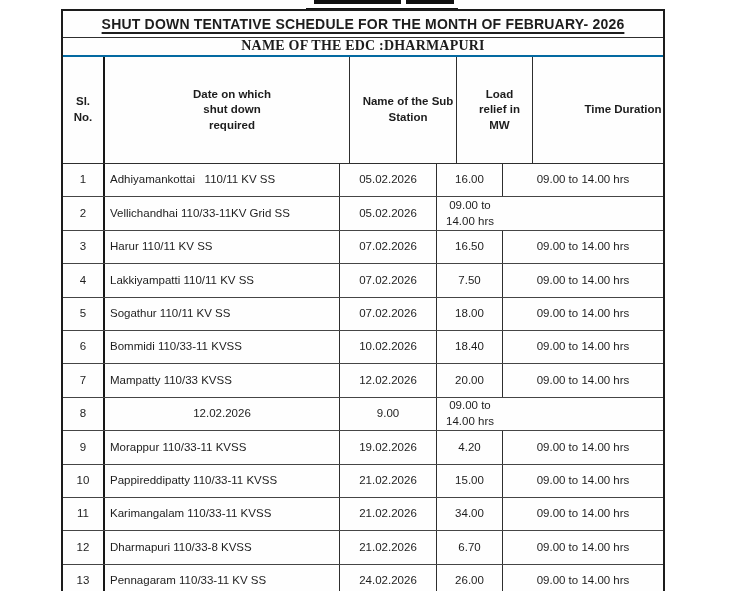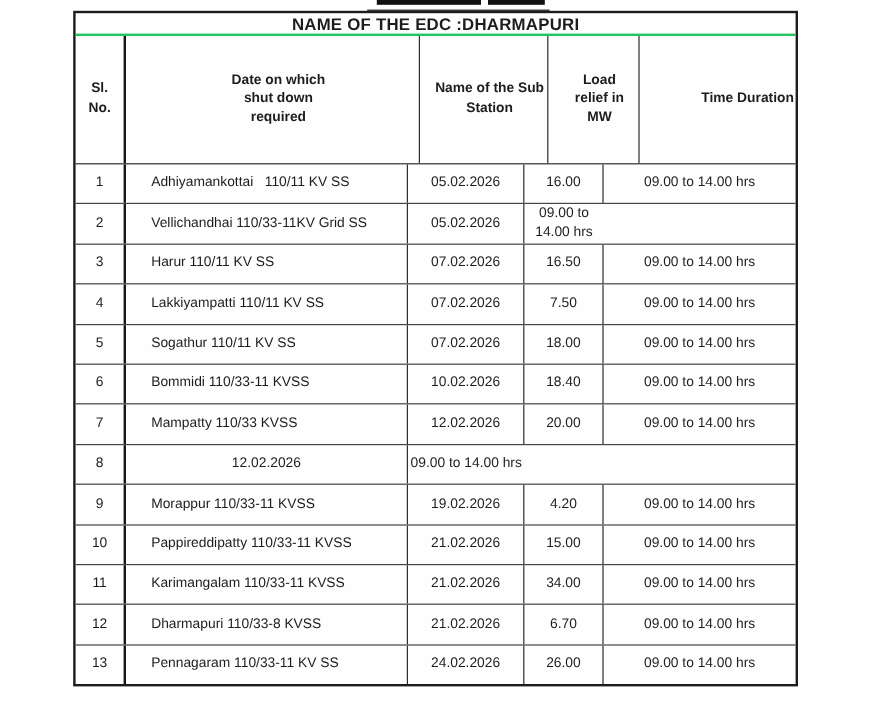--- a/index.html
+++ b/index.html
@@ -37,22 +37,23 @@
   }
   .title-row span {
     font-weight:bold; font-size:14px; letter-spacing:0.2px;
     text-decoration:underline;
     text-underline-offset:3px;
     text-decoration-thickness:2px;
     white-space:nowrap;
   }
   .subtitle-row {
     height:17px;
-    display:flex; align-items:flex-end; justify-content:center;
-    border-bottom:2px solid #22c55e;
+    display:flex; align-items:flex-start; justify-content:center;
+    border-bottom:2px solid #0369a1;
+    font-family:Liberation Serif, serif;
   }
   .subtitle-row span {
     font-weight:bold; font-size:14px; letter-spacing:0.2px; white-space:nowrap;
   }
 
   .grid {
     display:grid;
     grid-template-columns:42px 235px 97px 66px 160px;
   }
   .cell {
@@ -73,32 +74,34 @@
     white-space:pre-line;
   }
 
   .row { height:32.4px; border-bottom:1px solid #454545; }
   .row:last-child { border-bottom:none; }
   .row .cell.c1 {
     justify-content:flex-start;
     text-align:left;
     padding-left:5px;
     white-space:pre;
-    margin-left:16px;
   }
 </style>
 </head>
 <body>
 
 <div class="clipped-top">
   <div class="smear"></div>
 </div>
 
 <div class="sheet">
 
+  <div class="title-row">
+    <span>SHUT DOWN TENTATIVE SCHEDULE FOR THE MONTH OF FEBRUARY- 2026</span>
+  </div>
 
   <div class="subtitle-row">
     <span>NAME OF THE EDC :DHARMAPURI</span>
   </div>
 
   <div class="grid header-row">
     <div class="cell c0">Sl.
 No.</div>
     <div class="cell c2">Date on which
 shut down
@@ -155,20 +158,21 @@
       <div class="grid row">
         <div class="cell c0">7</div>
         <div class="cell c1">Mampatty 110/33 KVSS</div>
         <div class="cell c2">12.02.2026</div>
         <div class="cell c3">20.00</div>
         <div class="cell c4">09.00 to 14.00 hrs</div>
       </div>
       <div class="grid row">
         <div class="cell c0">8</div>
         <div class="cell c2">12.02.2026</div>
+        <div class="cell c3">9.00</div>
         <div class="cell c4">09.00 to 14.00 hrs</div>
       </div>
       <div class="grid row">
         <div class="cell c0">9</div>
         <div class="cell c1">Morappur 110/33-11 KVSS</div>
         <div class="cell c2">19.02.2026</div>
         <div class="cell c3">4.20</div>
         <div class="cell c4">09.00 to 14.00 hrs</div>
       </div>
       <div class="grid row">

